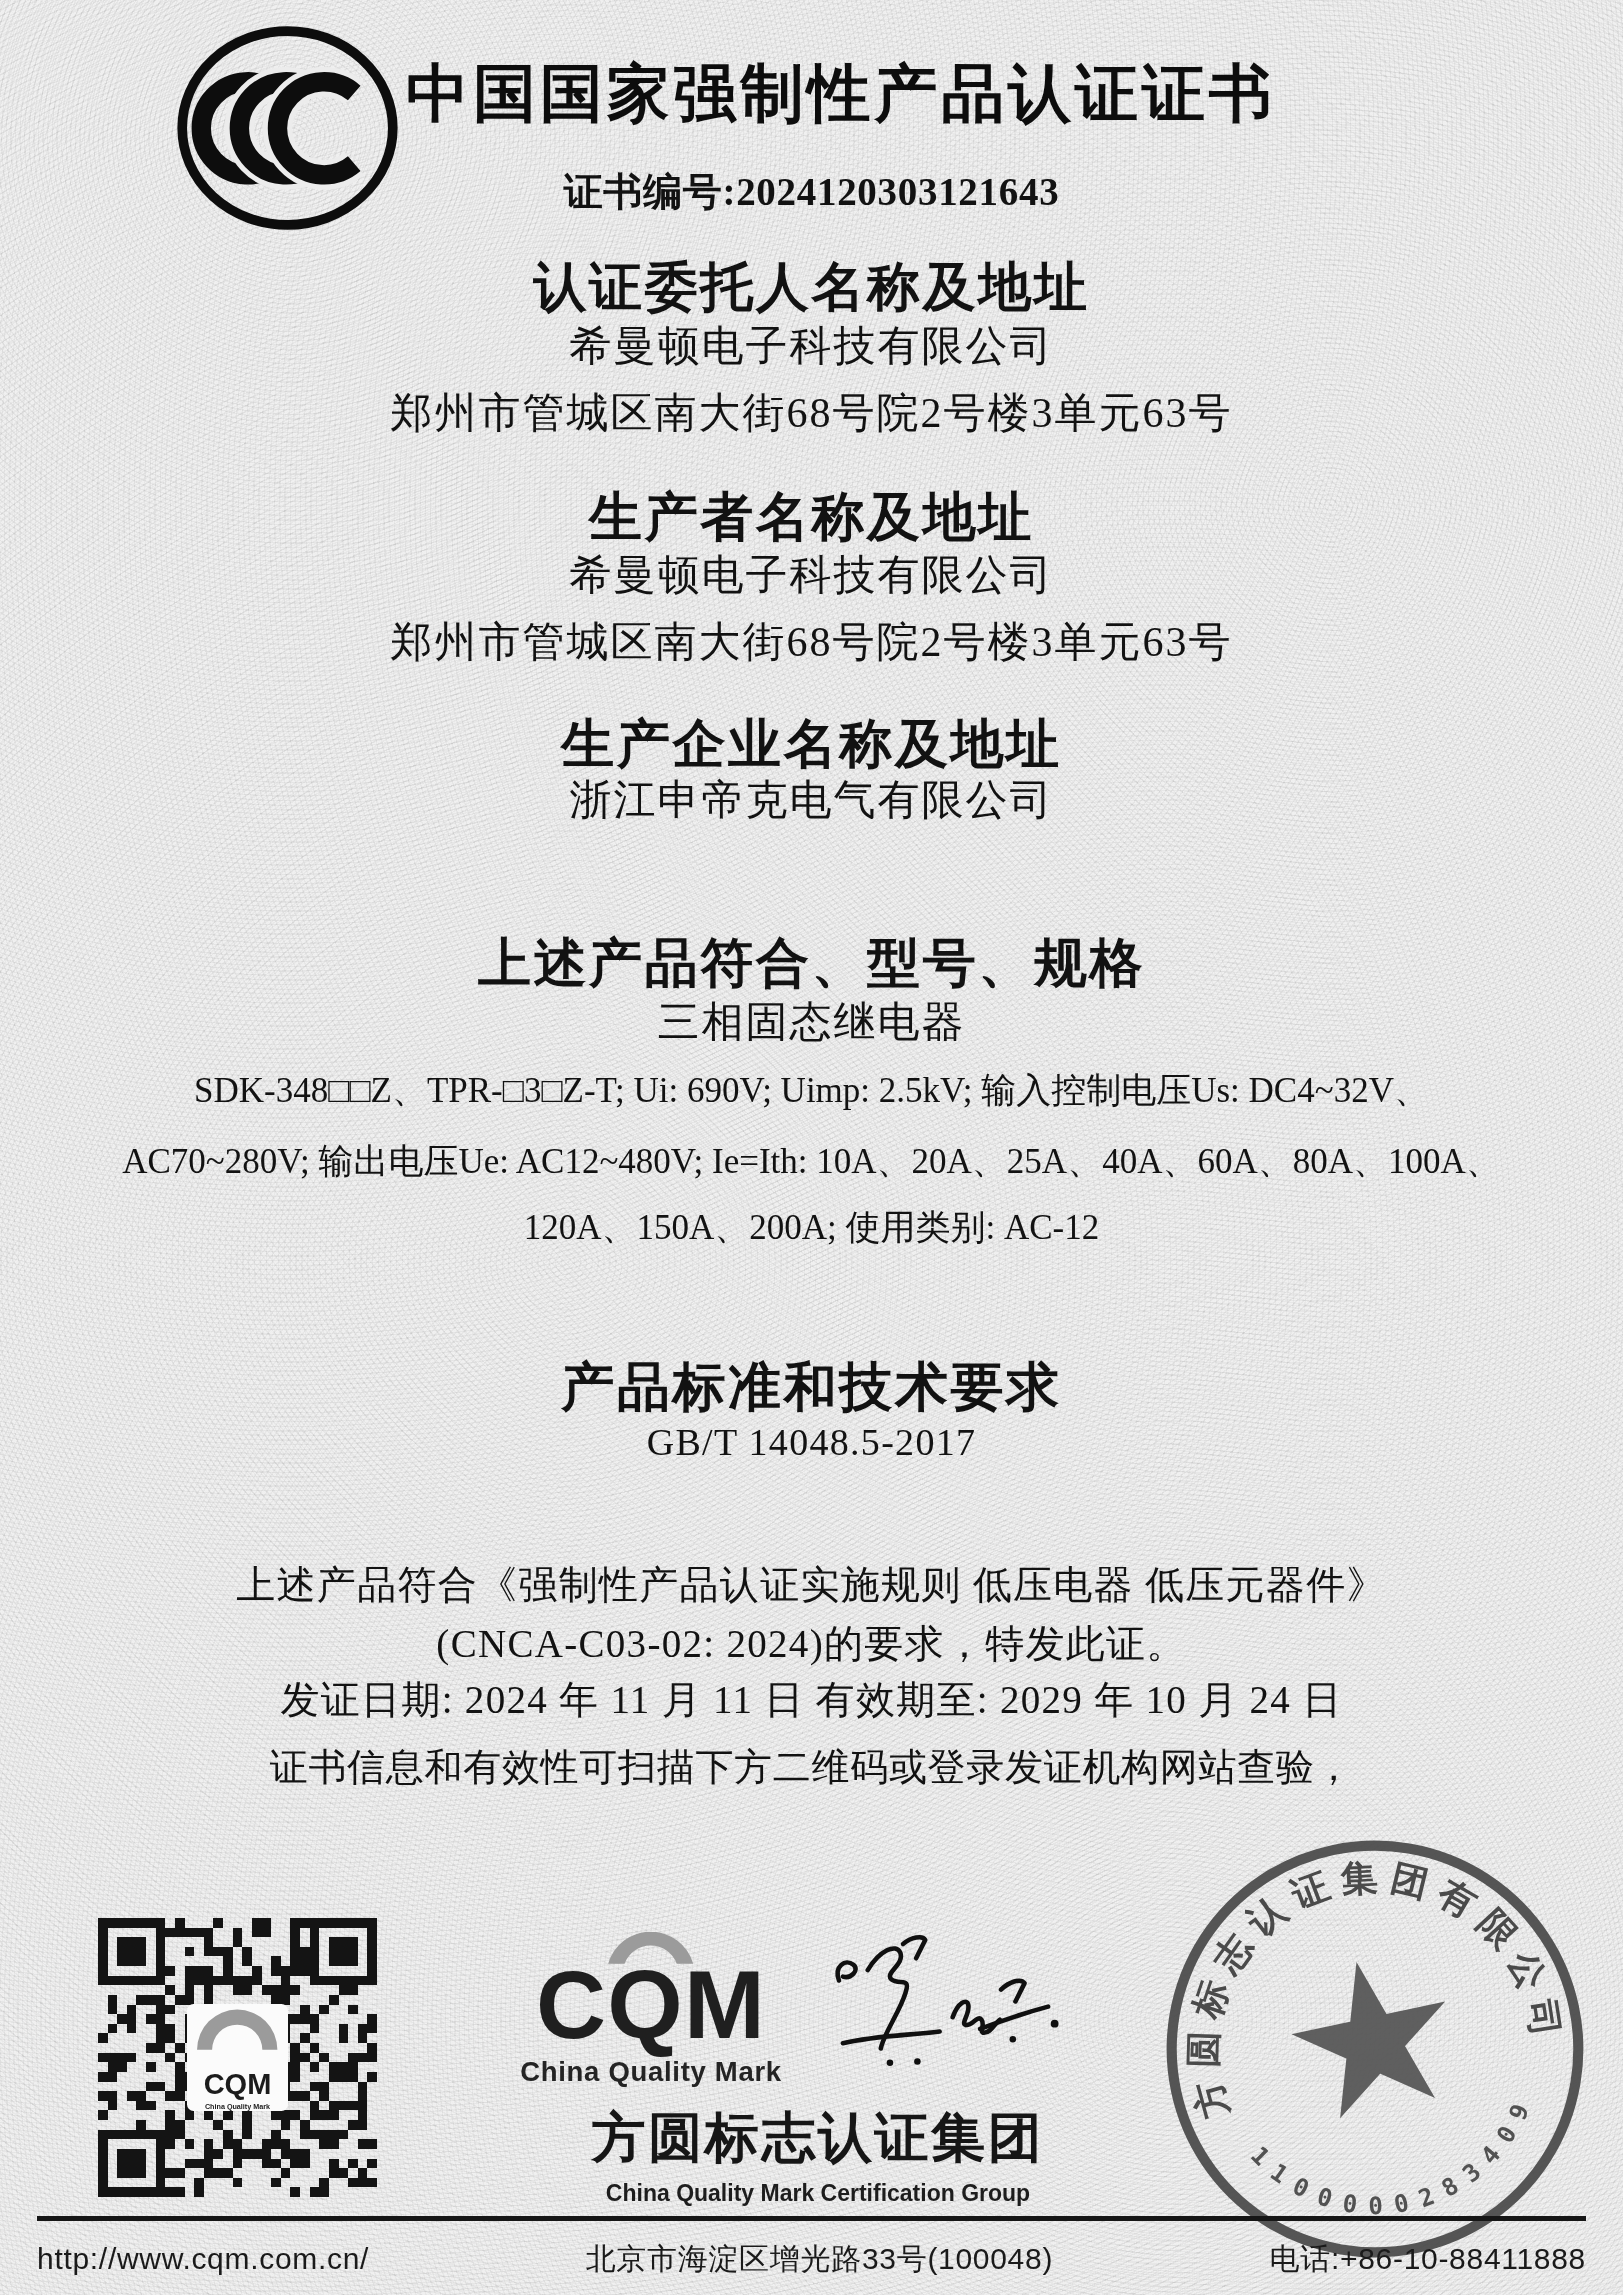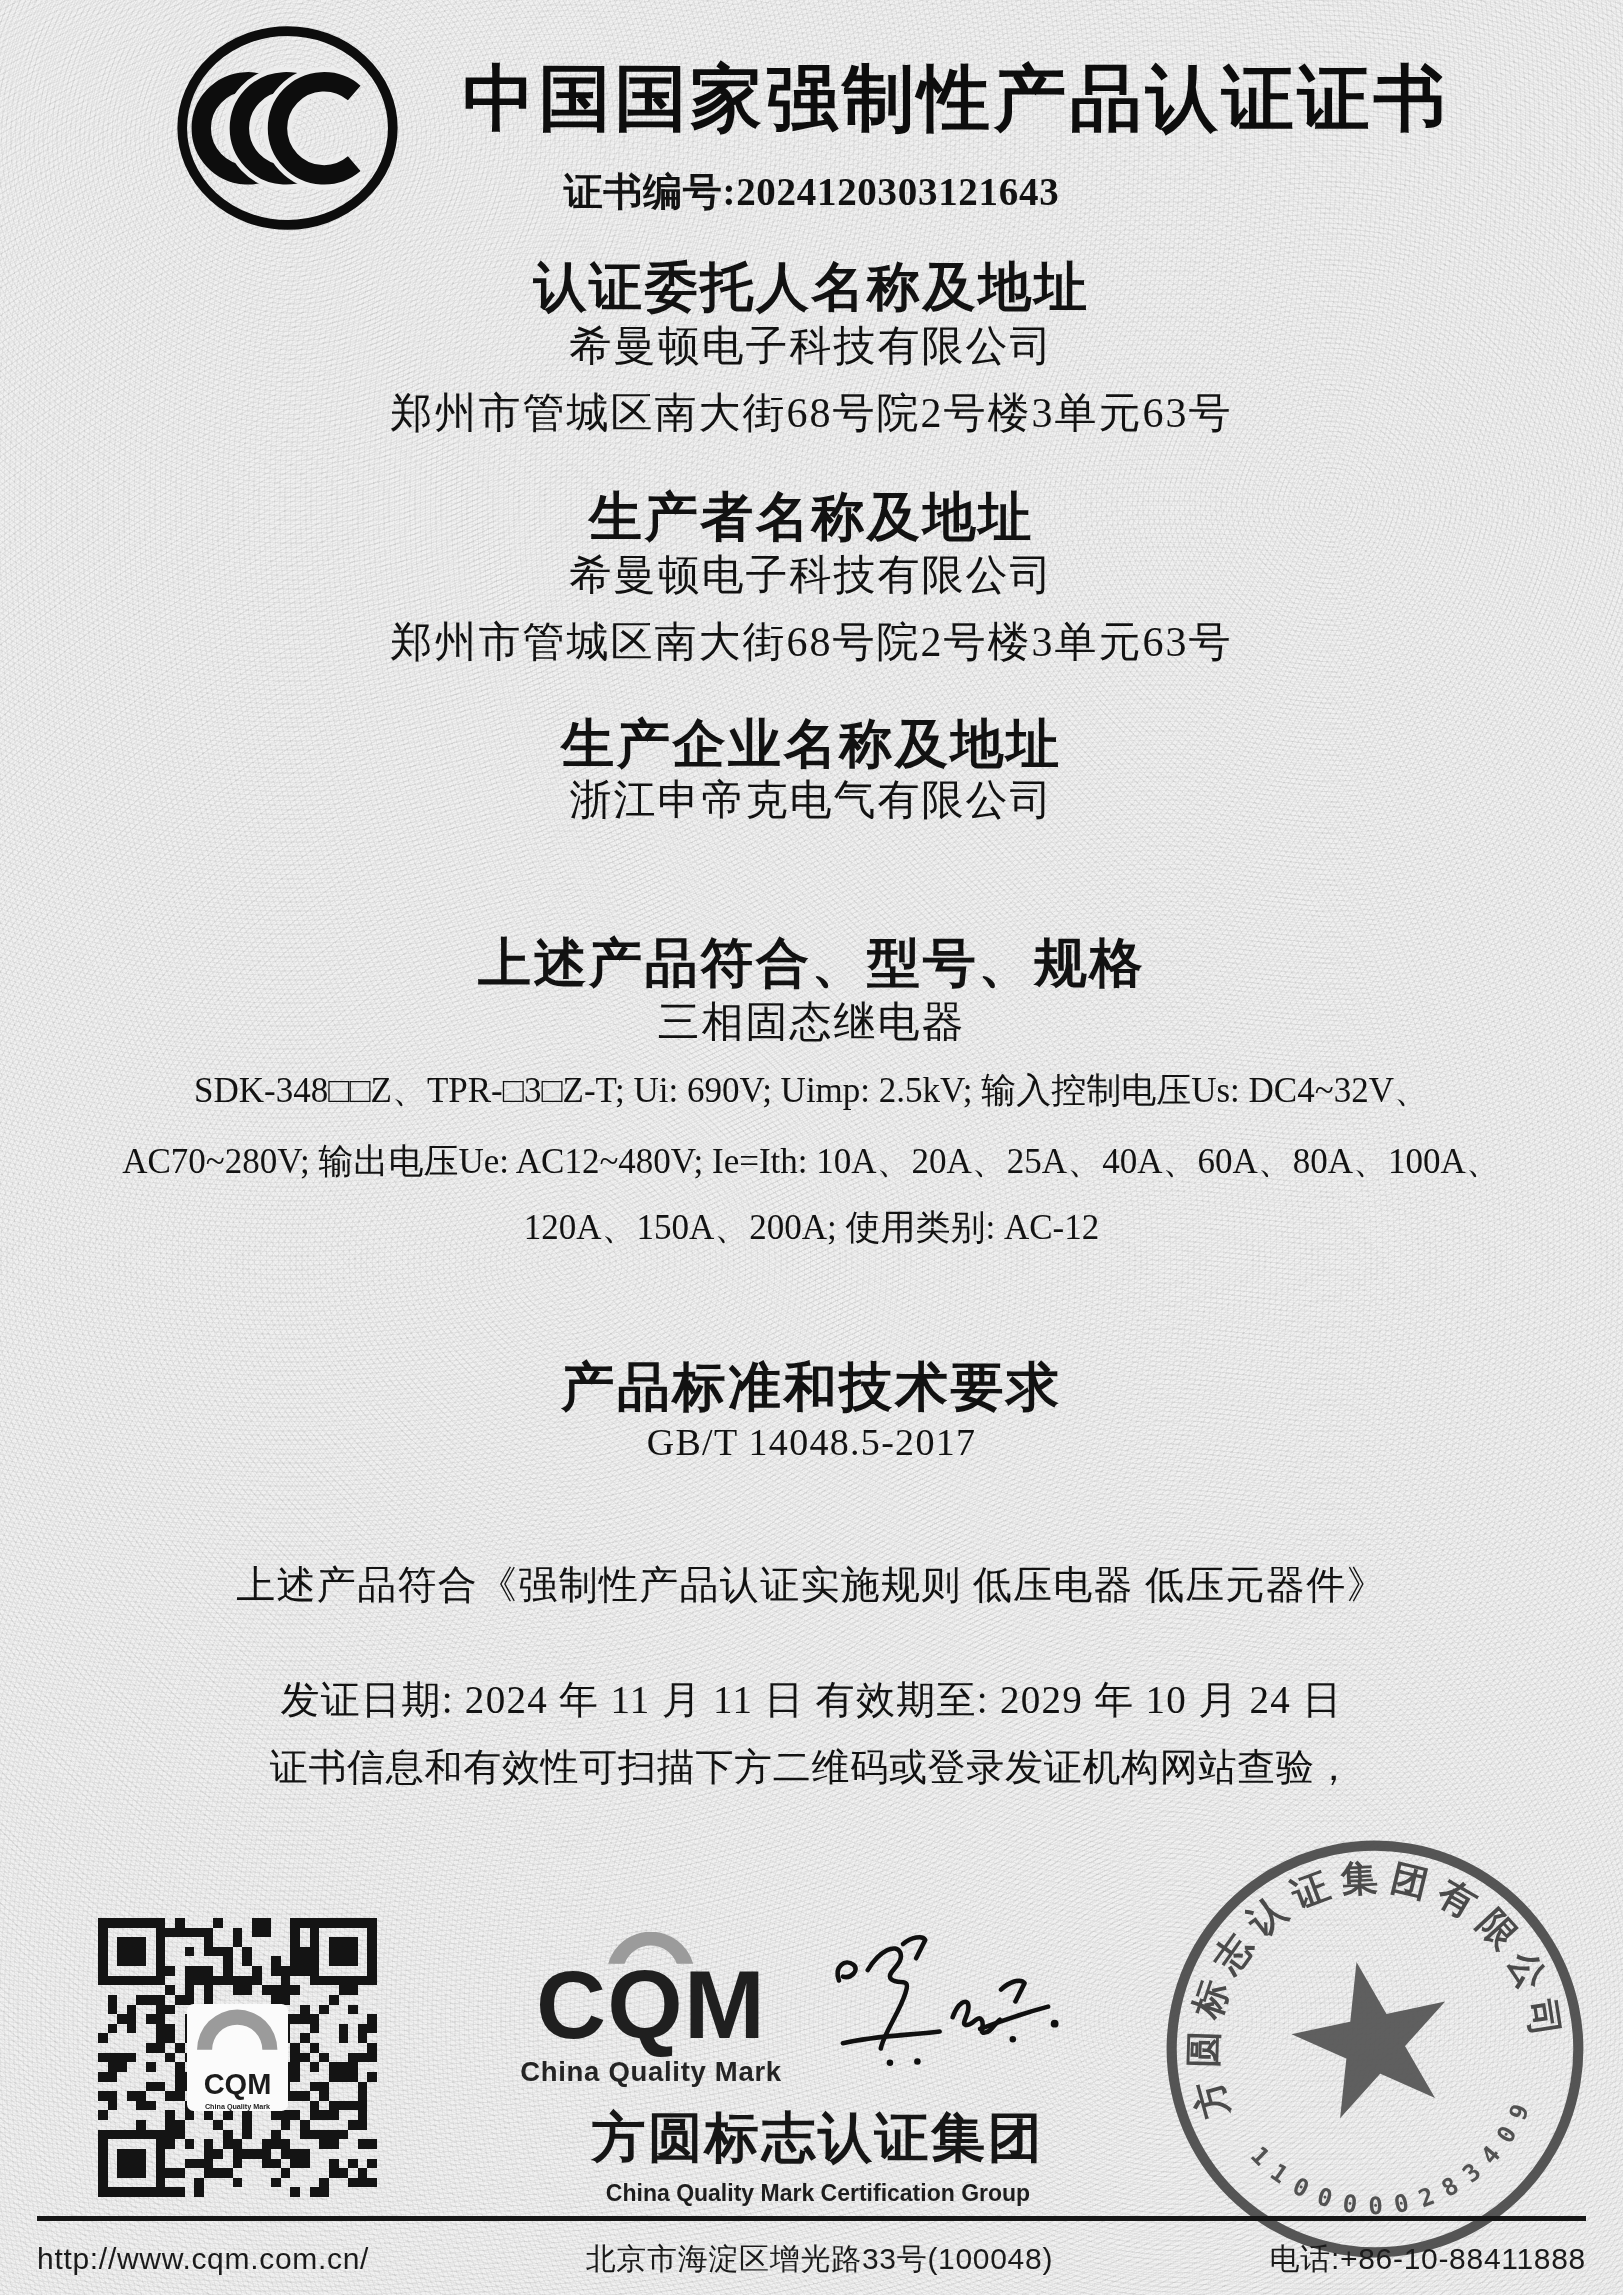--- a/index.html
+++ b/index.html
@@ -11,21 +11,21 @@
       repeating-radial-gradient(circle at 18% 6%, rgba(0,0,0,0.040) 0 1.3px, rgba(255,255,255,0.05) 1.3px 4.6px),
       repeating-radial-gradient(circle at 82% 22%, rgba(0,0,0,0.034) 0 1.3px, rgba(255,255,255,0.04) 1.3px 5.2px),
       repeating-radial-gradient(circle at 35% 55%, rgba(0,0,0,0.030) 0 1.3px, rgba(255,255,255,0.04) 1.3px 5.9px),
       repeating-radial-gradient(circle at 72% 88%, rgba(0,0,0,0.036) 0 1.3px, rgba(255,255,255,0.05) 1.3px 4.6px);
   }
   .abs{position:absolute;}
   .center{left:0;right:0;text-align:center;white-space:nowrap;}
   .kai{font-family:"Liberation Serif","DejaVu Serif",serif;}
   .mono{font-family:Liberation Serif, serif;}
 
-  .title{top:51px;left:406px;width:1100px;text-align:center;font-size:72px;font-weight:700;letter-spacing:3.9px;color:#0d0d0d;white-space:nowrap;}
+  .title{top:51px;left:406px;width:1100px;font-size:63px;font-weight:700;letter-spacing:3.9px;color:#0d0d0d;white-space:nowrap;}
   .certline{top:165px;font-size:39px;font-weight:700;letter-spacing:0.7px;}
   .sec-h{font-size:53px;font-weight:700;letter-spacing:2.6px;}
   .sec-t{font-size:42px;font-weight:400;letter-spacing:2px;}
   .spec{font-size:35px;font-weight:500;letter-spacing:0px;}
   .stmt{font-size:39px;letter-spacing:1.3px;}
   .note{font-size:38px;letter-spacing:0.7px;}
 
   .h1{top:252px}.n1{top:318px}.a1{top:385px}
   .h2{top:482px}.n2{top:547px}.a2{top:614px}
   .h3{top:709px}.n3{top:772px}.a3{top:839px}
@@ -95,20 +95,21 @@
   <div class="abs center sec-h hp">上述产品符合、型号、规格</div>
   <div class="abs center sec-t np">三相固态继电器</div>
   <div class="abs center spec mono sp1">SDK-348□□Z、TPR-□3□Z-T; Ui: 690V; Uimp: 2.5kV; 输入控制电压Us: DC4~32V、</div>
   <div class="abs center spec mono sp2">AC70~280V; 输出电压Ue: AC12~480V; Ie=Ith: 10A、20A、25A、40A、60A、80A、100A、</div>
   <div class="abs center spec mono sp3">120A、150A、200A; 使用类别: AC-12</div>
 
   <div class="abs center sec-h hs">产品标准和技术要求</div>
   <div class="abs center mono vs">GB/T 14048.5-2017</div>
 
   <div class="abs center stmt st1">上述产品符合《强制性产品认证实施规则 低压电器 低压元器件》</div>
+  <div class="abs center stmt st2">(CNCA-C03-02: 2024)的要求，特发此证。</div>
   <div class="abs center stmt st3">发证日期: 2024 年 11 月 11 日  有效期至: 2029 年 10 月 24 日</div>
 
   <div class="abs center note nt1">证书信息和有效性可扫描下方二维码或登录发证机构网站查验，</div>
 
   <div class="abs qr-wrap">
     <svg id="qr-svg" viewBox="0 0 290 290" shape-rendering="crispEdges">
         <rect x="0" y="0" width="10" height="10" fill="#141414"></rect>
         <rect x="10" y="0" width="10" height="10" fill="#141414"></rect>
         <rect x="20" y="0" width="10" height="10" fill="#141414"></rect>
         <rect x="30" y="0" width="10" height="10" fill="#141414"></rect>

